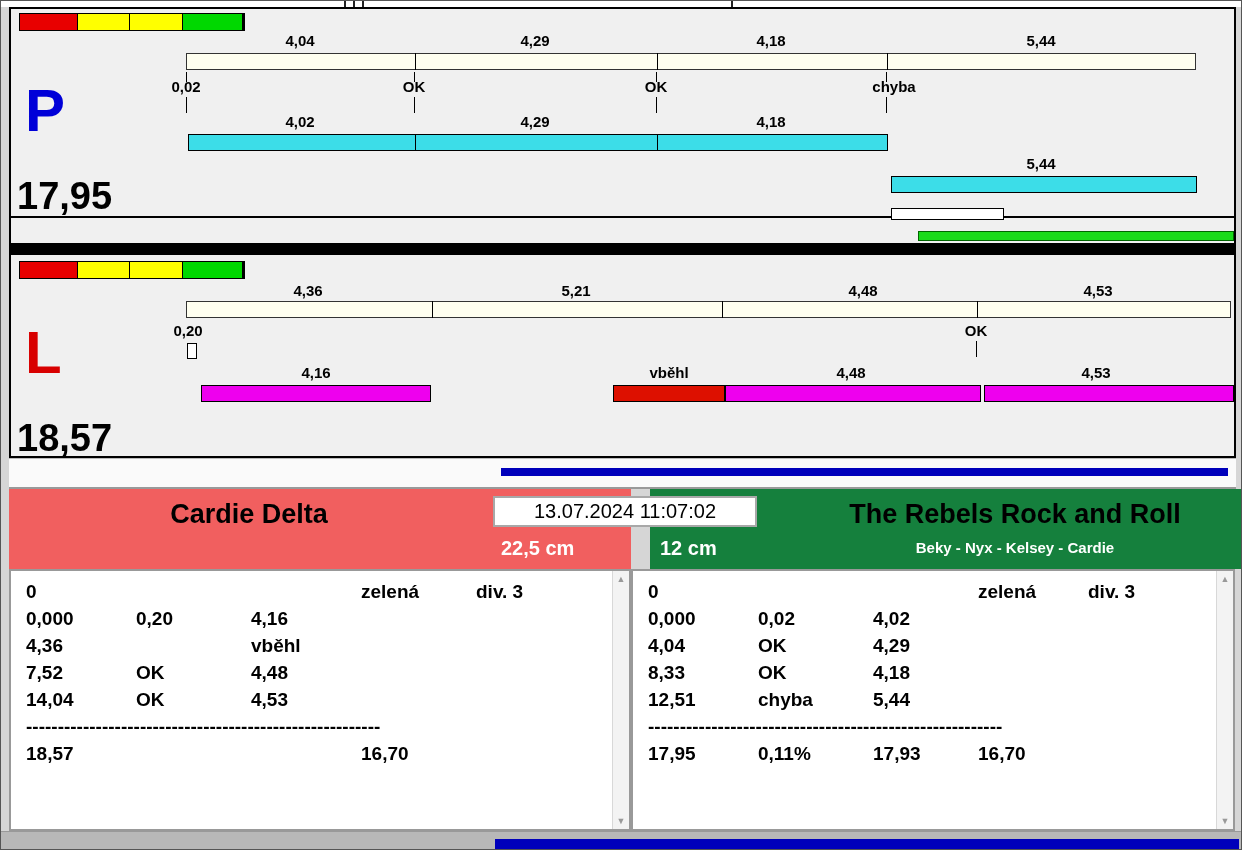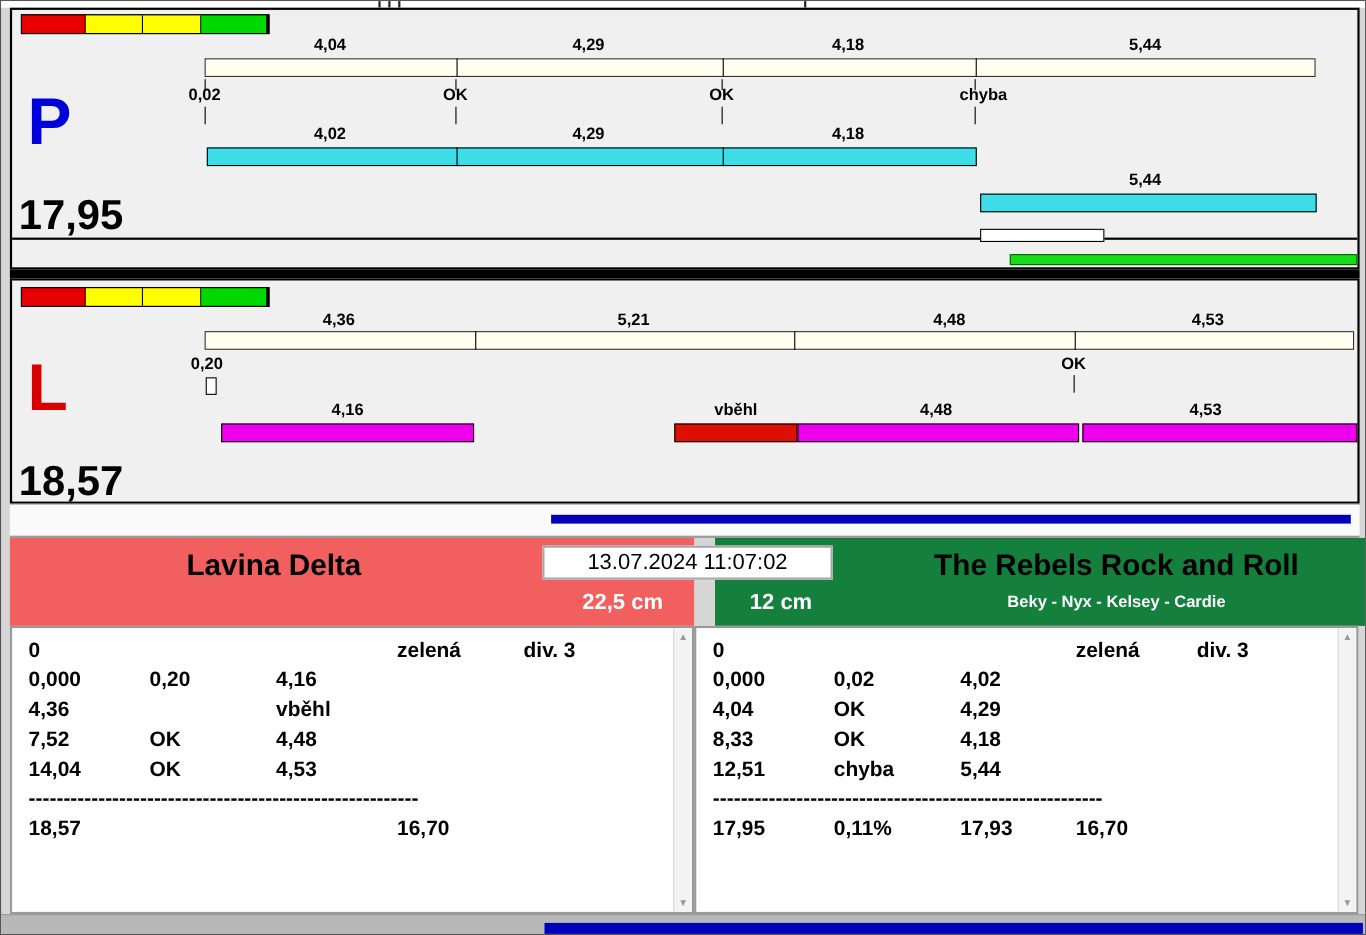--- a/index.html
+++ b/index.html
@@ -34,21 +34,21 @@
   .hline { position:absolute; left:0; right:0; height:2px; background:#000; }
 
   .gapstrip { position:absolute; left:8px; top:457px; width:1227px; height:31px; background:#fafafa; border-top:1px solid #bbb; border-bottom:2px solid #999; }
   .bluebar { position:absolute; background:#0000BB; }
 
   .header { position:absolute; top:488px; height:80px; }
   .hdr-left { left:8px; width:622px; background:#F15F5F; }
   .hdr-right { left:649px; width:604px; background:#15803d; }
   .team-name { position:absolute; text-align:center; font-size:27px; font-weight:bold; color:#000; }
   .team-members { position:absolute; text-align:center; font-size:15px; font-weight:bold; color:#fff; }
-  .team-height { position:absolute; text-align:center; font-size:20px; font-weight:bold; color:#fff; }
+  .team-height { position:absolute; text-align:left; font-size:20px; font-weight:bold; color:#fff; }
   .datebox { position:absolute; left:492px; top:495px; width:264px; height:31px; background:#fff; border:2px solid #a8a8a8; text-align:center; font-size:20px; line-height:27px; color:#000; z-index:5; }
 
   .results { position:absolute; top:568px; height:262px; background:#fff; border:2px solid #999; overflow:hidden; }
   .rcontent { position:absolute; left:0; top:10px; right:18px; }
   .rrow { position:relative; height:27px; }
   .cell { position:absolute; font-size:19px; font-weight:bold; white-space:pre; color:#000; line-height:22px; }
 
   .sb { position:absolute; top:0; right:0; bottom:0; width:17px; background:#f3f3f3; border-left:1px solid #d8d8d8; }
   .sb .up,.sb .dn { position:absolute; left:0; right:0; text-align:center; color:#999; font-size:9px; line-height:10px; }
   .sb .up { top:3px; } .sb .dn { bottom:3px; }
@@ -160,21 +160,21 @@
     <div class="bar bar-red" style="left:602px;top:130px;width:112px"></div>
     <div class="bar bar-magenta" style="left:714px;top:130px;width:256px"></div>
     <div class="bar bar-magenta" style="left:973px;top:130px;width:250px"></div>
   </div>
 
   <div class="gapstrip">
     <div class="bluebar" style="left:492px;top:9px;width:727px;height:8px"></div>
   </div>
 
   <div class="header hdr-left">
-    <div class="team-name" style="left:20px;top:10px;width:440px">Lavina Delta</div>
+    <div class="team-name" style="left:20px;top:10px;width:440px">Cardie Delta</div>
     <div class="team-height" style="left:492px;top:48px;width:130px">22,5 cm</div>
   </div>
 
   <div class="header hdr-right">
     <div class="team-name" style="left:130px;top:10px;width:470px">The Rebels Rock and Roll</div>
     <div class="team-members" style="left:130px;top:50px;width:470px">Beky - Nyx - Kelsey - Cardie</div>
     <div class="team-height" style="left:10px;top:48px;width:100px">12 cm</div>
   </div>
 
   <div class="datebox">13.07.2024 11:07:02</div>

